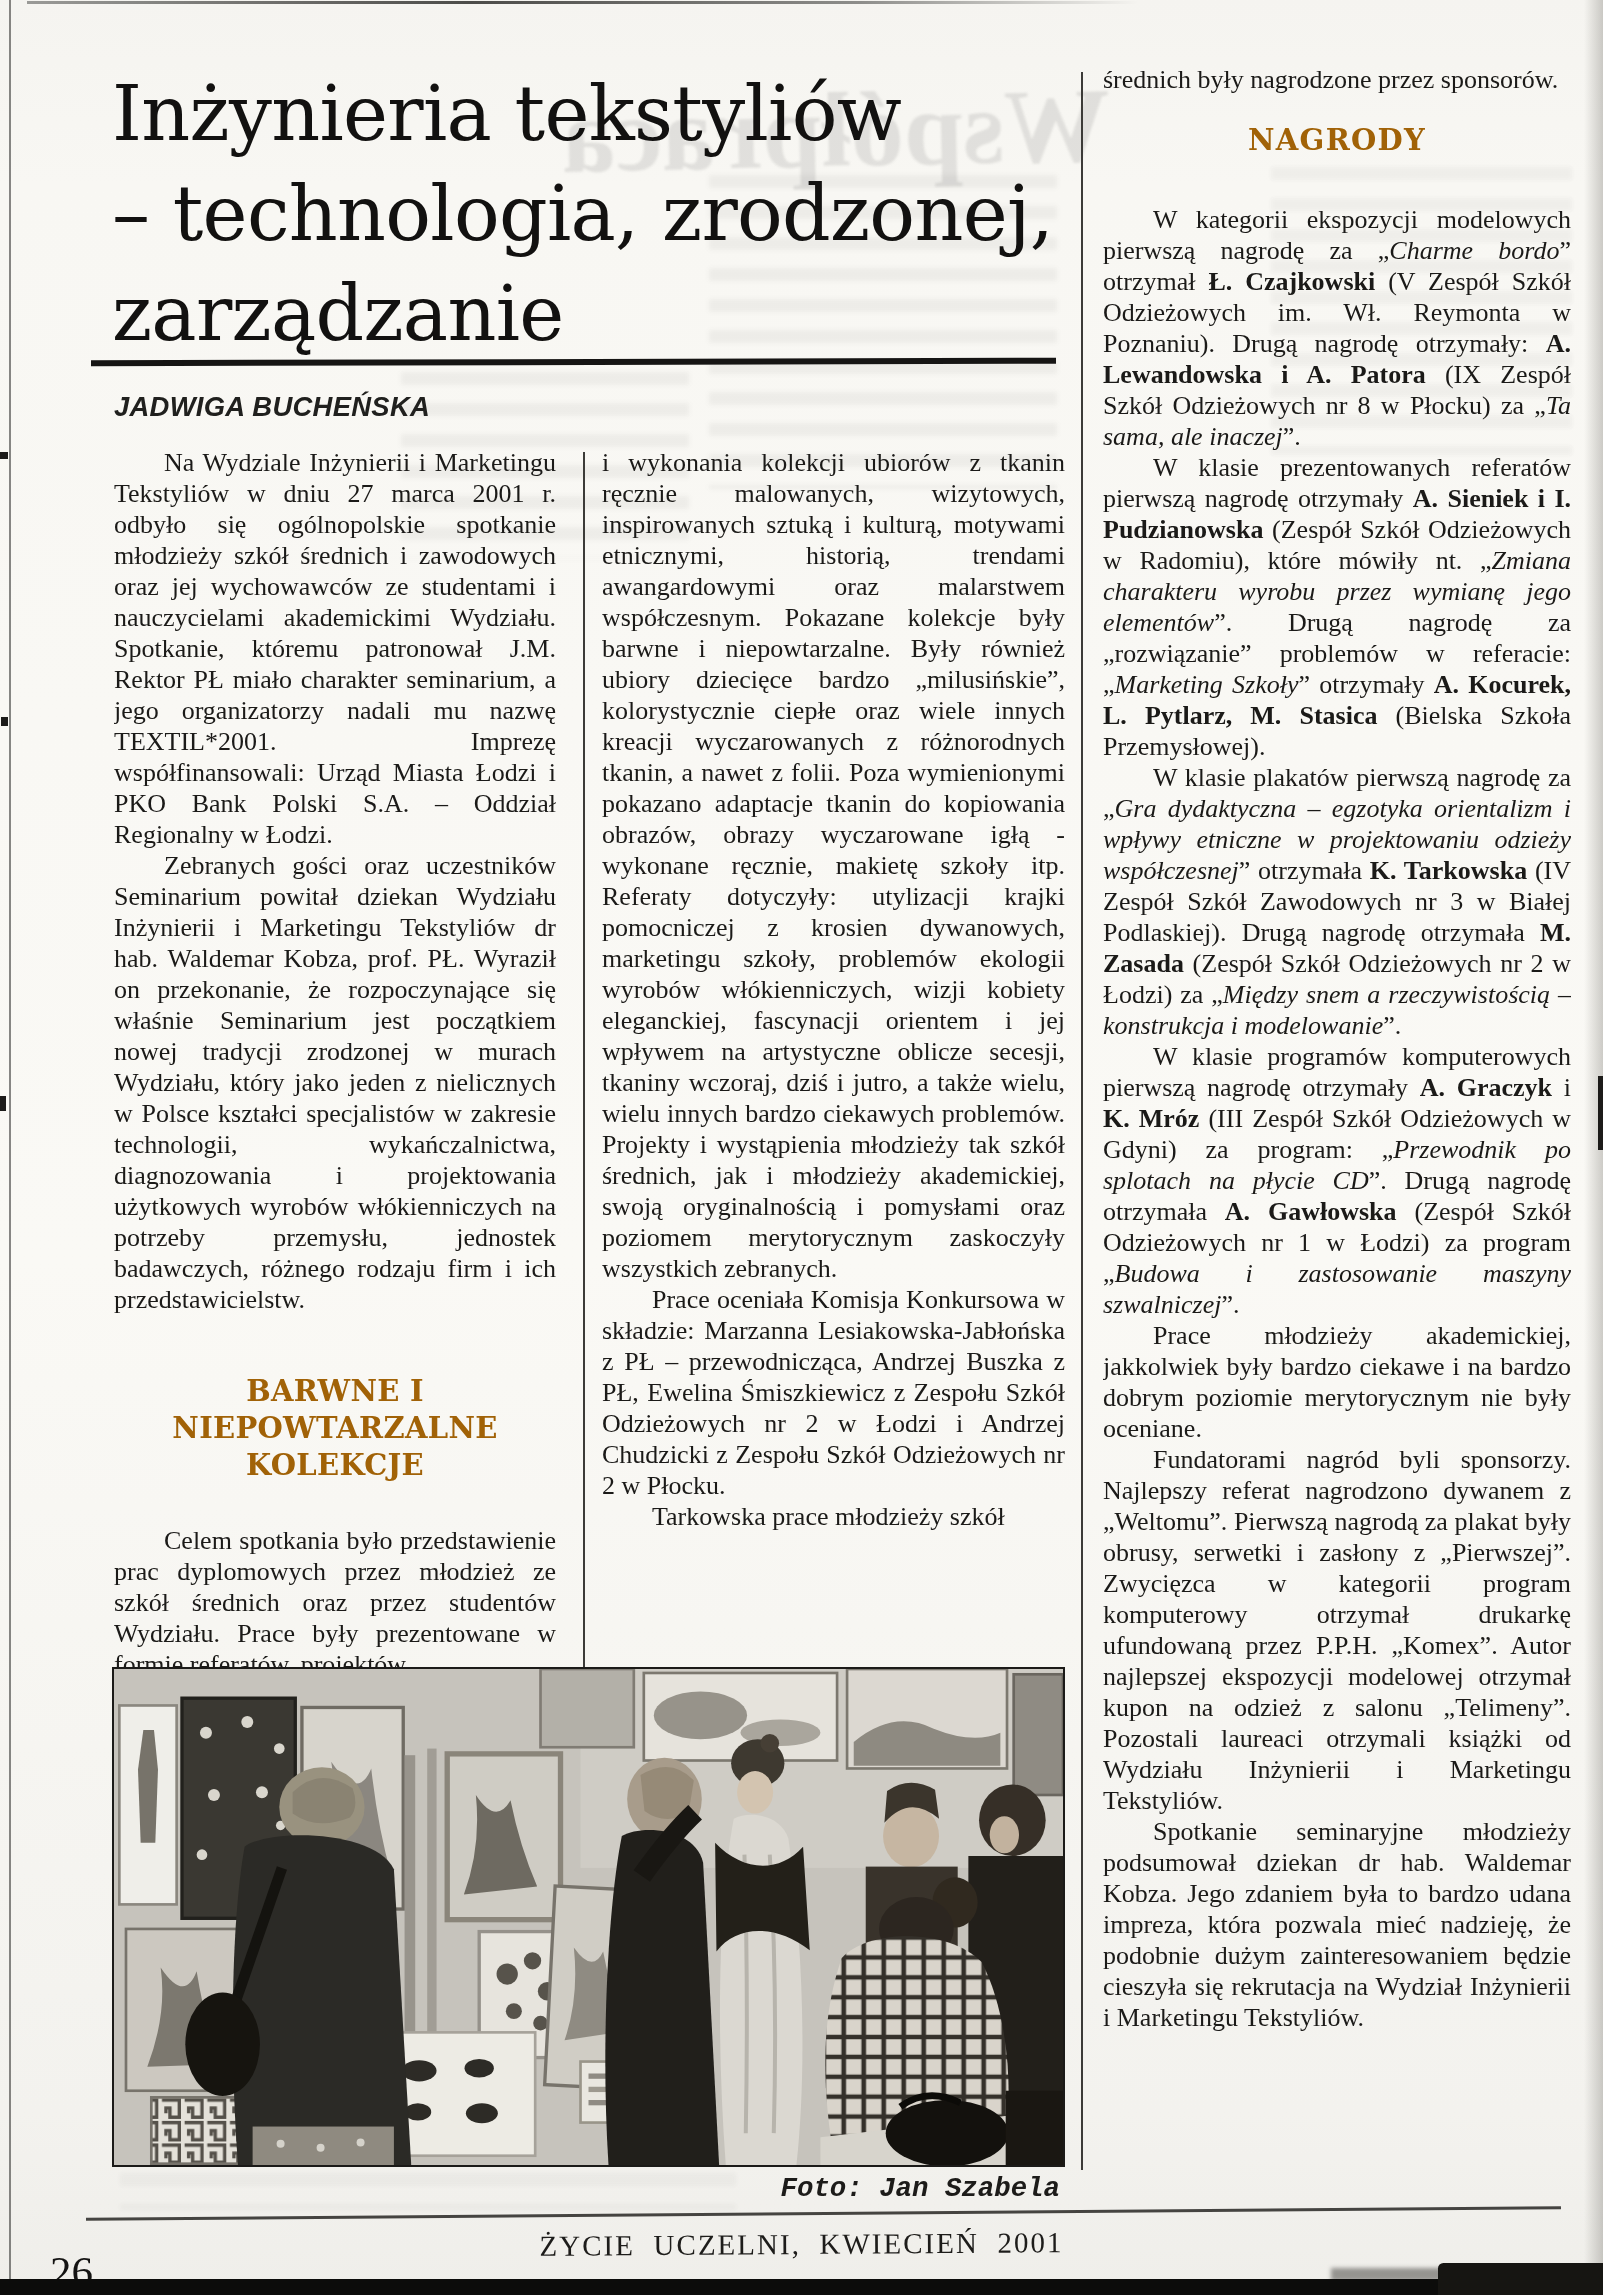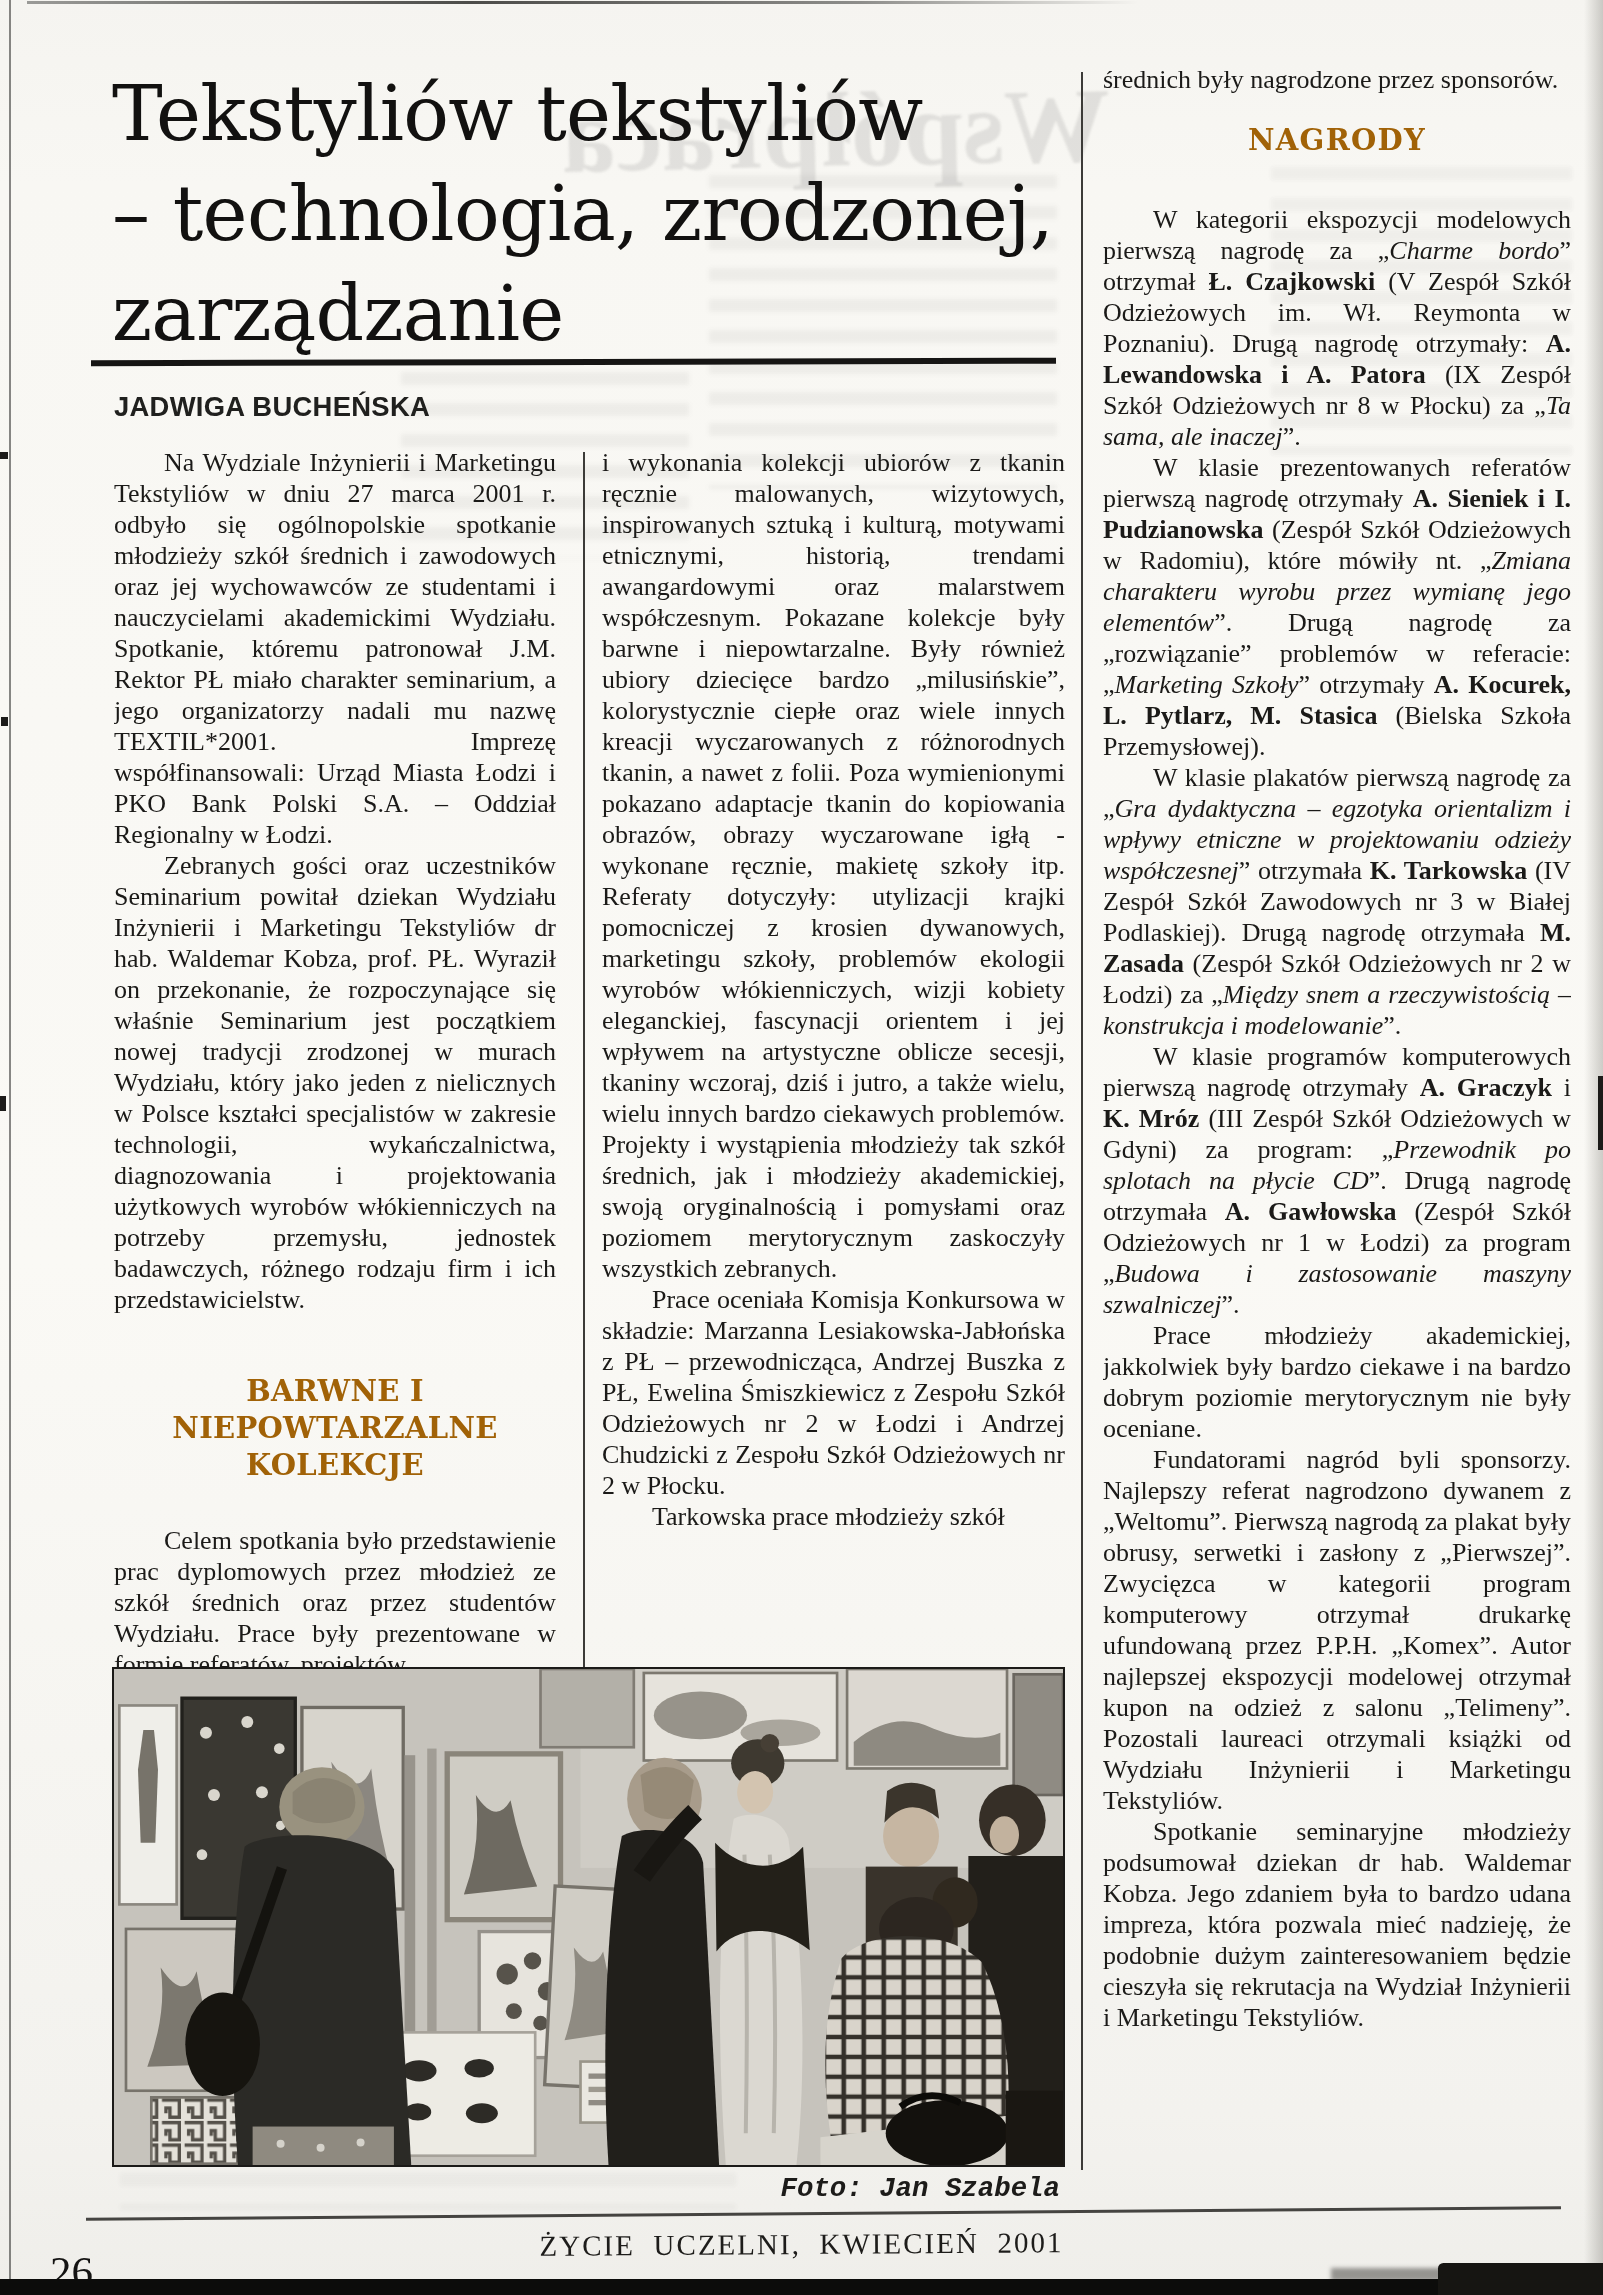--- a/index.html
+++ b/index.html
@@ -27,21 +27,21 @@
     background:repeating-linear-gradient(180deg,rgba(70,70,66,.06) 0 13.4px,rgba(0,0,0,0) 13.4px 31px);}
   
   .title{
     position:absolute;left:112px;top:64px;width:957px;
     font-family:"DejaVu Serif","Liberation Serif",serif;font-weight:400;
     font-size:76px;line-height:100px;letter-spacing:-0.7px;color:#121110;
   }
   .title-rule{position:absolute;left:91px;top:359px;width:965px;height:6px;background:#161514;transform:rotate(-.15deg);}
   .byline{
     position:absolute;left:114px;top:391px;width:535px;
-    font-family:"Liberation Sans",sans-serif;font-weight:700;
+    font-family:"Liberation Sans",sans-serif;font-weight:700;font-style:italic;
     font-size:27.4px;letter-spacing:0.3px;color:#20201e;
   }
   .col{position:absolute;font-size:26px;line-height:31px;text-align:justify;color:#1b1a18;}
   .col p{margin:0;text-indent:50px;}
   .col p.noindent{text-indent:0;}
   #col1{left:114px;top:447px;width:442px;height:1234px;overflow:hidden;}
   #col2{left:602px;top:447px;width:463px;height:1184px;overflow:hidden;}
   #col3{left:1103px;top:64px;width:468px;height:2128px;overflow:hidden;}
   .subhead{
     font-family:"DejaVu Serif","Liberation Serif",serif;font-weight:700;
@@ -89,21 +89,21 @@
 <div class="tick" style="left:0;top:1096px;width:6px;height:14.7px;"></div>
 <div class="tick" style="left:1598px;top:1076px;width:4.7px;height:74px;"></div>
 
 <div class="ghost-word">Współpraca</div>
 <div class="ghost-lines" style="left:709px;top:175px;width:348px;height:314px;"></div>
 <div class="ghost-lines" style="left:401px;top:372px;width:288px;height:187px;"></div>
 <div class="ghost-lines" style="left:1271px;top:167px;width:301px;height:288px;opacity:.8;"></div>
 <div class="ghost-lines" style="left:120px;top:2173px;width:616px;height:37px;opacity:.7;"></div>
 
 <div class="title">
-  <div>Tekstyliów tekstyliów</div>
+  <div>Inżynieria tekstyliów</div>
   <div>– technologia, zrodzonej,</div>
   <div>zarządzanie</div>
 </div>
 <div class="title-rule"></div>
 <div class="byline">JADWIGA BUCHEŃSKA</div>
 
 <div class="vrule" id="vrule-1"></div>
 <div class="vrule" id="vrule-2"></div>
 
 <div class="col" id="col1">

